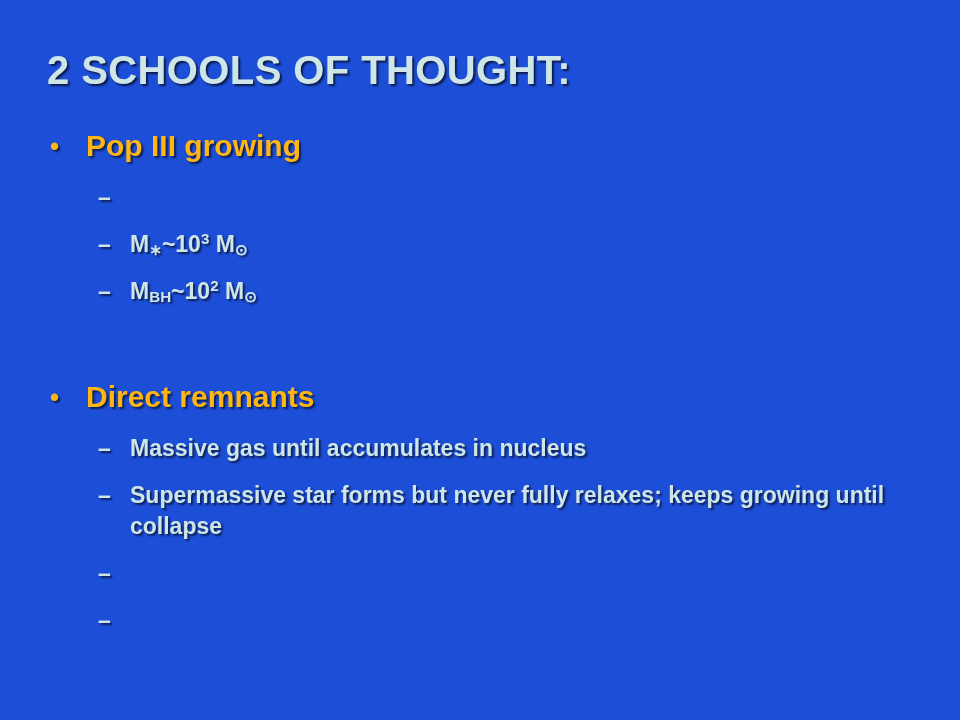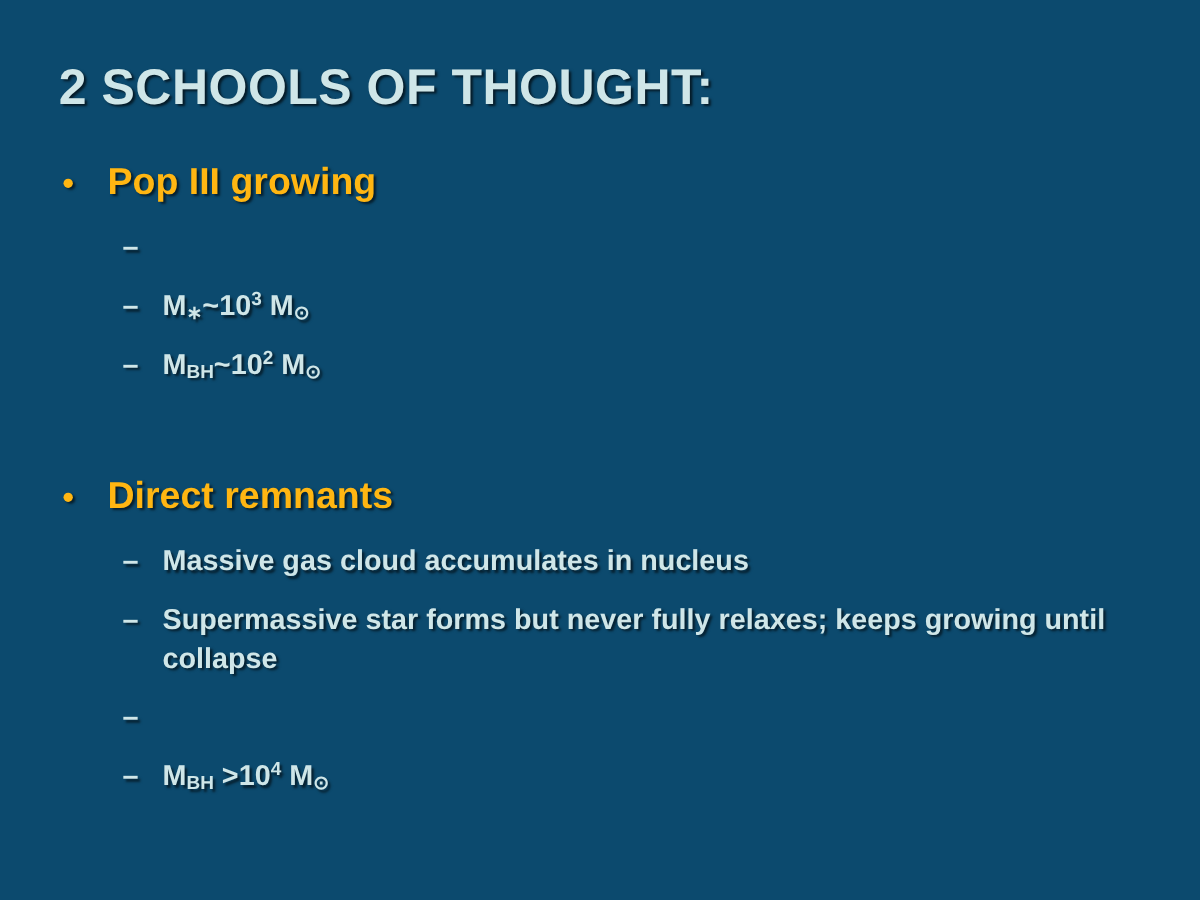--- a/index.html
+++ b/index.html
@@ -10,21 +10,21 @@
     width: 960px;
     height: 720px;
     overflow: hidden;
     font-family: "Liberation Sans", sans-serif;
   }
 
   #slide {
     position: relative;
     width: 960px;
     height: 720px;
-    background: #0c4a6e;
+    background: #1d4ed8;
     box-sizing: border-box;
   }
 
   
   #slide-title {
     position: absolute;
     left: 47px;
     top: 47px;
     width: 870px;
     font-size: 40px;
@@ -157,33 +157,32 @@
 
     <div class="section gap-before">
 
       <div class="bullet1">
         <span class="marker">•</span>
         <span>Direct remnants</span>
       </div>
 
       <div class="bullet2">
         <span class="marker">–</span>
-        <span class="txt">Massive gas cloud accumulates in nucleus</span>
+        <span class="txt">Massive gas until accumulates in nucleus</span>
       </div>
 
       <div class="bullet2">
         <span class="marker">–</span>
         <span class="txt">Supermassive star forms but never fully relaxes; keeps growing until collapse</span>
       </div>
 
       <div class="bullet2">
         <span class="marker">–</span>
       </div>
 
       <div class="bullet2">
         <span class="marker">–</span>
-        <span class="txt"><span class="nb"><span>M</span><sub>BH</sub><span> &gt;</span><span>10</span><sup>4</sup>&nbsp;<span>M</span><sub class="sun">⊙</sub></span></span>
       </div>
 
     </div>
 
   </div>
 </div>
 
 </body></html>

